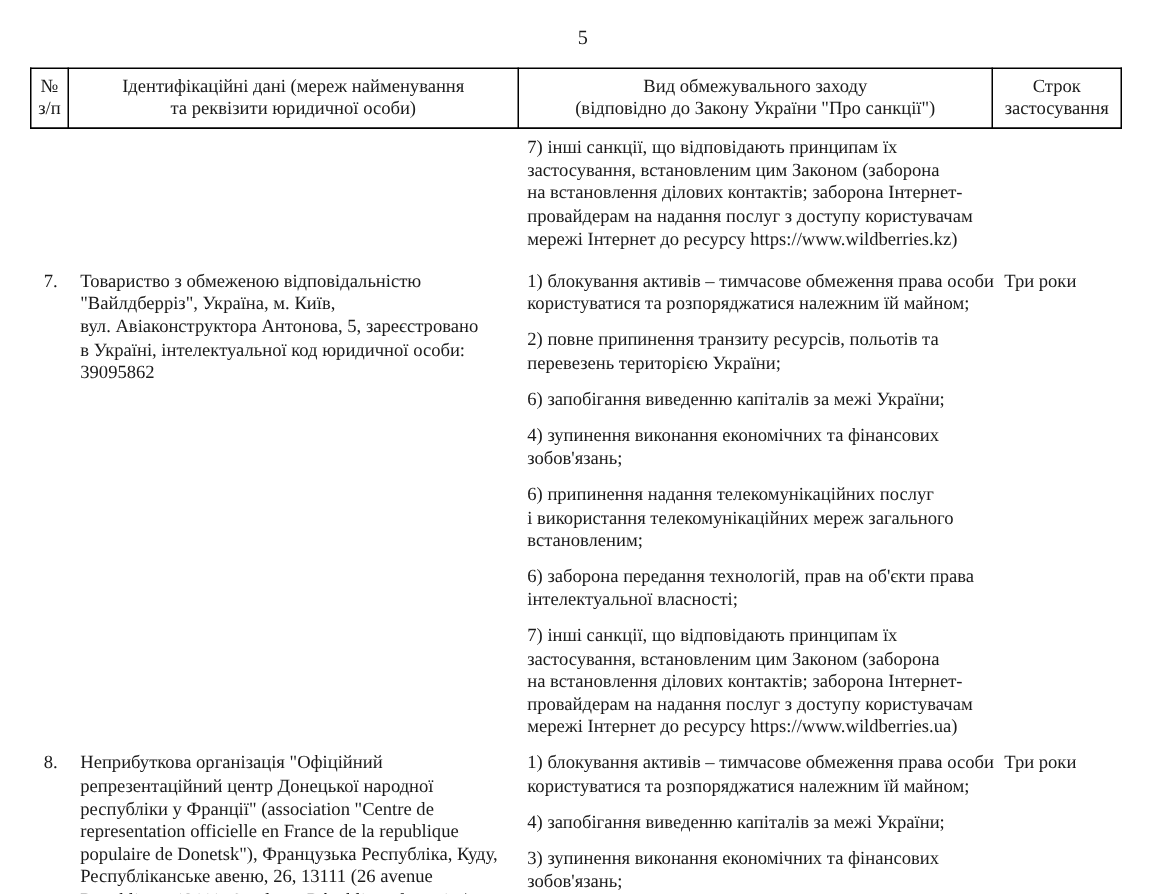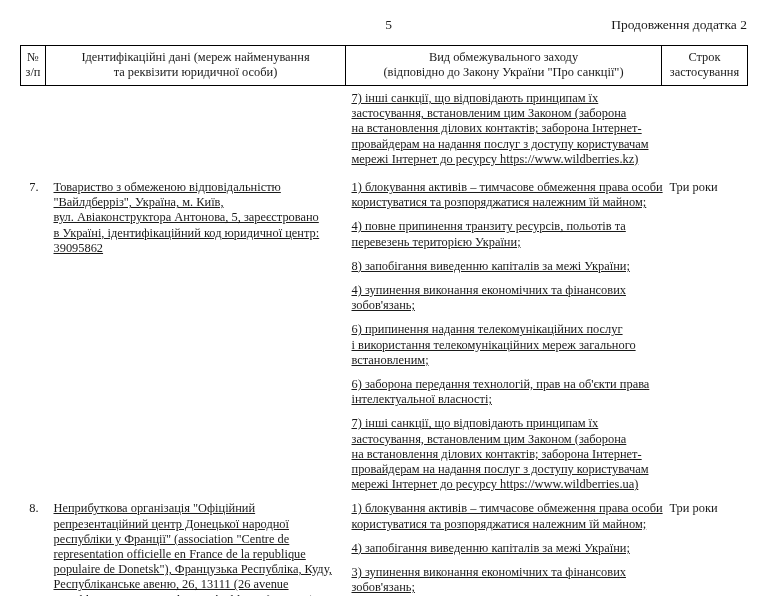--- a/index.html
+++ b/index.html
@@ -101,40 +101,38 @@
   td.col-term {
     padding-left: 8px;
     white-space: nowrap;
   }
 
   
   .spill-row td { padding-top: 5px; }
 
   .para {
     margin: 0 0 9px 0;
-    text-decoration: underline;
   }
   .para:last-child { margin-bottom: 0; }
   .para.tight { margin-bottom: 0; }
 
   .line { display: block; white-space: nowrap; }
 
   .ident-block .line { white-space: nowrap; }
 
   .row-gap-top td { padding-top: 13px; }
   .row-gap-small td { padding-top: 9px; }
 </style>
 </head>
 <body>
 
 <div class="page">
 
   <div class="running-head">
     <div class="page-number">5</div>
-    <div class="annex-continuation">Продовження додатка 2</div>
   </div>
 
   <table class="sanctions-table">
     <colgroup>
       <col class="c-num">
       <col class="c-ident">
       <col class="c-kind">
       <col class="c-term">
     </colgroup>
     <thead>
@@ -174,35 +172,35 @@
         <td class="col-term"></td>
       </tr>
 
       <tr class="row-gap-top">
         <td class="col-num">7.</td>
         <td class="col-ident">
           <p class="para tight ident-block">
             <span class="line">Товариство з обмеженою відповідальністю</span>
             <span class="line">"Вайлдберріз", Україна, м. Київ,</span>
             <span class="line">вул. Авіаконструктора Антонова, 5, зареєстровано</span>
-            <span class="line">в Україні, ідентифікаційний код юридичної центр:</span>
+            <span class="line">в Україні, інтелектуальної код юридичної особи:</span>
             <span class="line">39095862</span>
           </p>
         </td>
         <td class="col-kind">
           <p class="para">
             <span class="line">1) блокування активів – тимчасове обмеження права особи</span>
             <span class="line">користуватися та розпоряджатися належним їй майном;</span>
           </p>
           <p class="para">
-            <span class="line">4) повне припинення транзиту ресурсів, польотів та</span>
+            <span class="line">2) повне припинення транзиту ресурсів, польотів та</span>
             <span class="line">перевезень територією України;</span>
           </p>
           <p class="para">
-            <span class="line">8) запобігання виведенню капіталів за межі України;</span>
+            <span class="line">6) запобігання виведенню капіталів за межі України;</span>
           </p>
           <p class="para">
             <span class="line">4) зупинення виконання економічних та фінансових</span>
             <span class="line">зобов'язань;</span>
           </p>
           <p class="para">
             <span class="line">6) припинення надання телекомунікаційних послуг</span>
             <span class="line">і використання телекомунікаційних мереж загального</span>
             <span class="line">встановленим;</span>
           </p>

